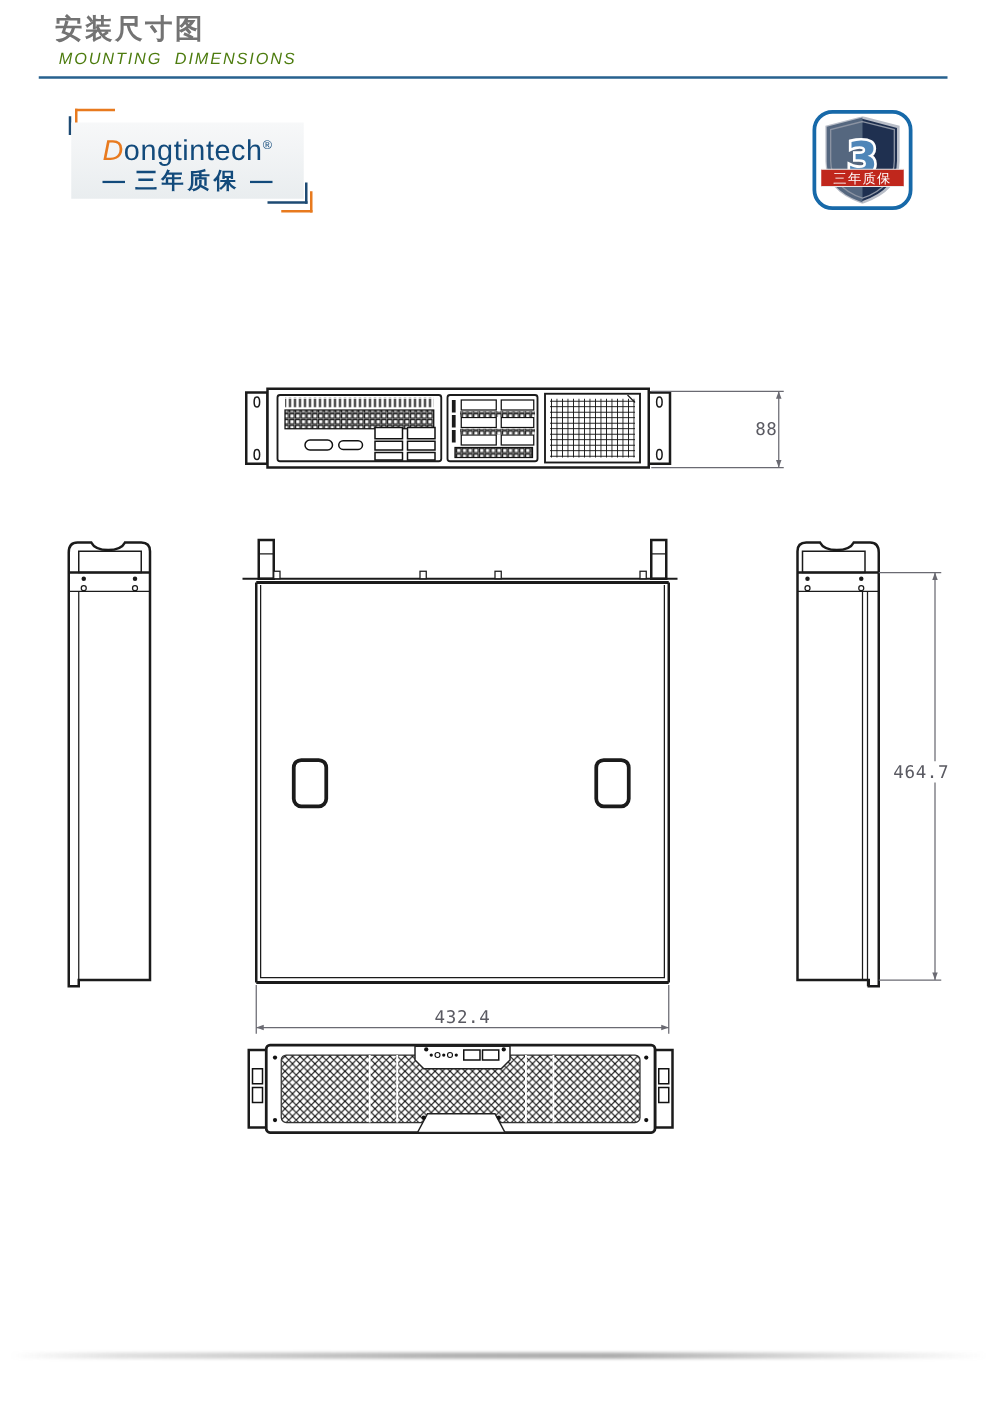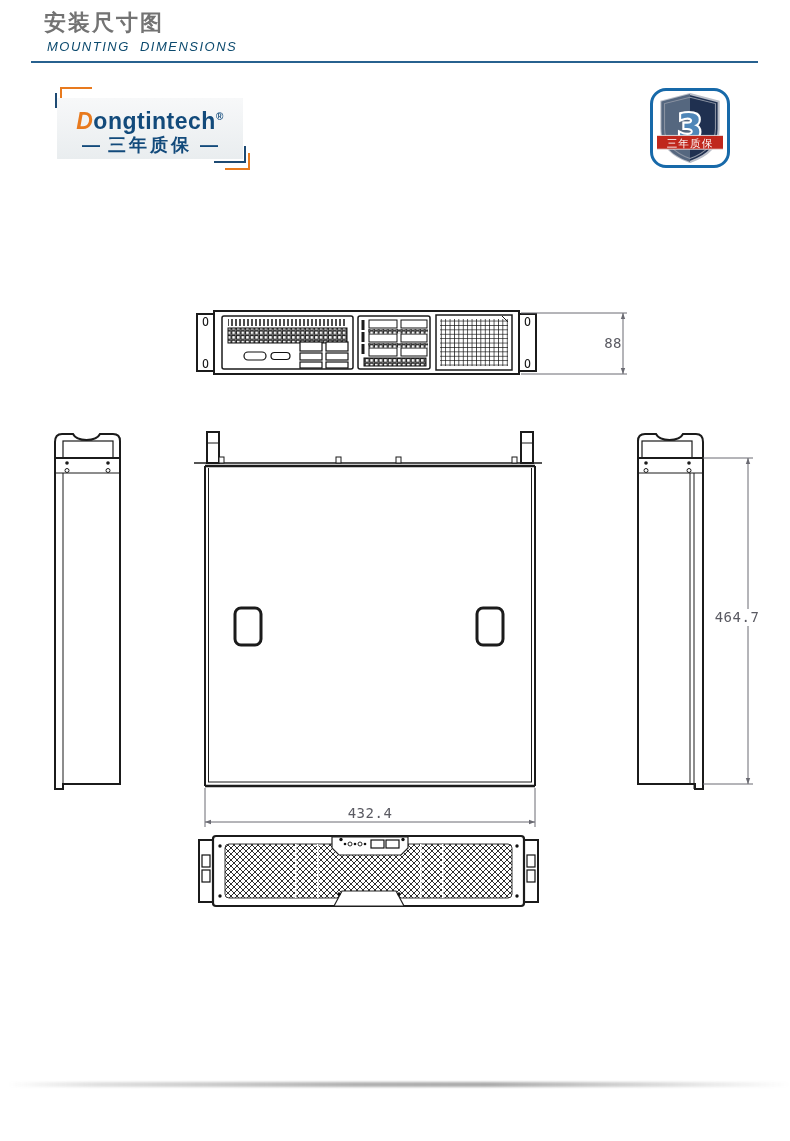--- a/index.html
+++ b/index.html
@@ -2,27 +2,27 @@
 <html><head>
 <meta charset="utf-8">
 <style>
   html,body{margin:0;padding:0;background:#fff;}
   #page{position:relative;width:790px;height:1141px;background:#fff;overflow:hidden;
         font-family:"Liberation Sans",sans-serif;}
   .abs{position:absolute;}
 
   
   .title{left:44px;top:8px;font-size:22px;font-weight:bold;color:#737373;letter-spacing:2px;}
-  .subtitle{left:47px;top:39px;font-size:13px;font-style:italic;color:#0c4a6e;letter-spacing:1.5px;word-spacing:5px;}
+  .subtitle{left:47px;top:39px;font-size:13px;font-style:italic;color:#4d7c0f;letter-spacing:1.5px;word-spacing:5px;}
   .divider{left:31px;top:61px;width:727px;height:2px;background:#27618f;}
 
   
   .logo-box{left:57px;top:98px;width:186px;height:61px;text-align:center;
             background:linear-gradient(180deg,#f7f8f9 0%,#e9edef 100%);}
-  .brand-line{margin-top:7px;font-size:23px;font-weight:bold;color:#124a7b;letter-spacing:0.5px;line-height:24px;}
+  .brand-line{margin-top:7px;font-size:23px;font-weight:normal;color:#124a7b;letter-spacing:0.5px;line-height:24px;}
   .brand-initial{color:#e87a1e;font-style:italic;}
   .brand-reg{font-size:10px;vertical-align:super;color:#124a7b;}
   .cn-line{margin-top:1px;font-size:18px;font-weight:bold;color:#124a7b;letter-spacing:3px;line-height:22px;}
   .cn-dash{font-weight:bold;letter-spacing:0;}
   .bracket{width:0;height:0;}
   .tl-orange{left:60px;top:87px;width:30px;height:16px;border-left:2px solid #e87a1e;border-top:2px solid #e87a1e;}
   .tl-navy{left:55px;top:93px;width:6px;height:15px;border-left:2px solid #1d4a73;}
   .br-navy{left:214px;top:146px;width:30px;height:15px;border-right:2px solid #1d4a73;border-bottom:2px solid #1d4a73;}
   .br-orange{left:225px;top:153px;width:23px;height:15px;border-right:2px solid #e87a1e;border-bottom:2px solid #e87a1e;}
 

